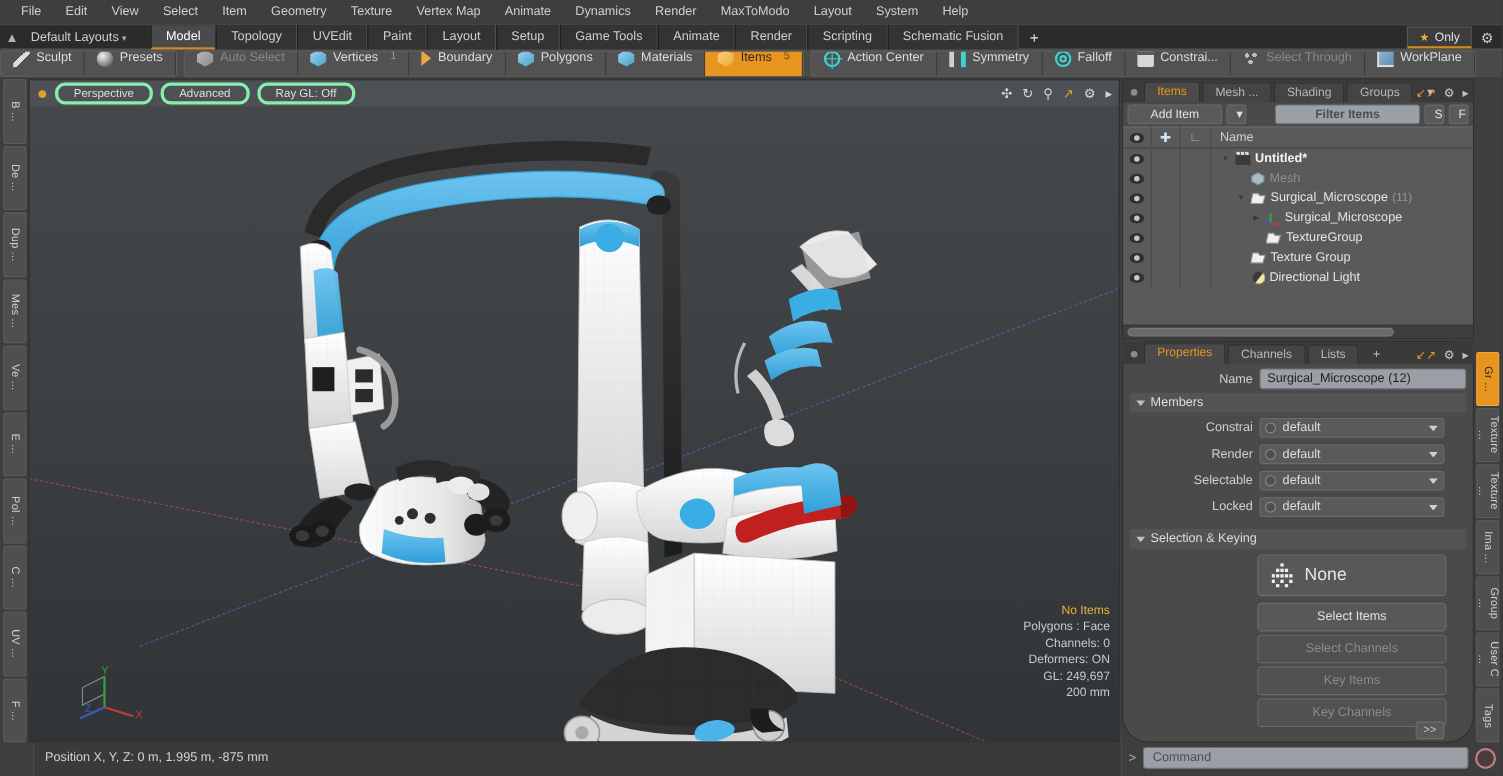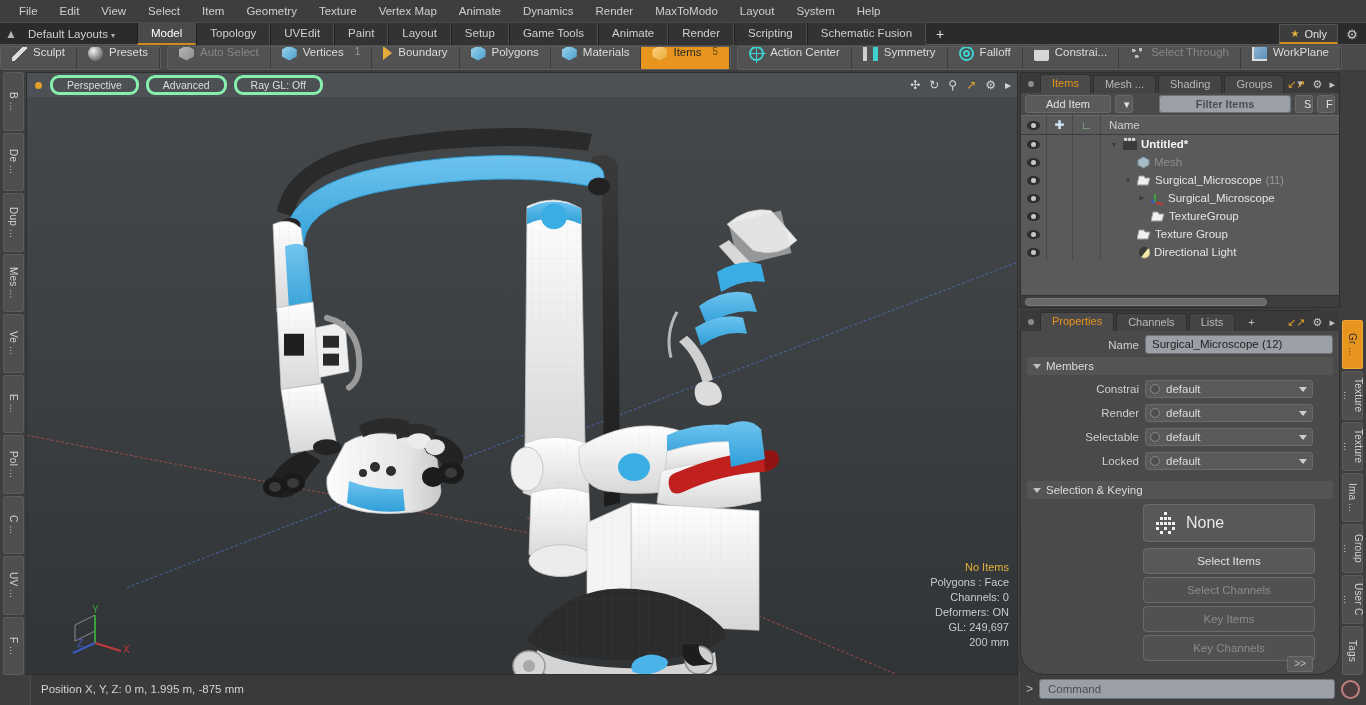--- a/index.html
+++ b/index.html
@@ -107,21 +107,21 @@
   .vp-canvas { position:absolute; left:0; right:0; top:24px; bottom:0;
     background:linear-gradient(180deg,#45484b 0%, #3d4043 45%, #313436 100%); }
 
   
   .axis-red, .axis-blue { position:absolute; height:0; border-top:1px dashed; }
   .axis-red { border-color:#b85050; opacity:.75; }
   .axis-blue { border-color:#4a6fc0; opacity:.75; }
 
   .gizmo { position:absolute; left:38px; bottom:15px; width:70px; height:58px; }
 
-  .vp-status { position:absolute; right:8px; bottom:24px; text-align:right; line-height:15px; font-size:11px; color:#c9c9c9; }
+  .vp-status { position:absolute; right:8px; bottom:36px; text-align:right; line-height:15px; font-size:11px; color:#c9c9c9; }
   .vp-status .no-items { color:#e3b23c; }
 
   
   .rightpanel { width:320px; padding:2px 0 0 0; display:flex; flex-direction:column; background:#3e3e3e; }
   .vtabs-right { width:26px; background:#3e3e3e; padding:2px 3px 0 2px; display:flex; flex-direction:column; gap:2px; }
 
   .panel { background:#4a4a4a; border:1px solid #2f2f2f; display:flex; flex-direction:column; }
   .panel-tabs { height:20px; background:#3a3a3a; display:flex; align-items:flex-end; position:relative; padding-left:5px; }
   .pdot { width:6px; height:6px; border-radius:50%; background:#8c8c8c; margin:0 6px 6px 2px; }
   .ptab {

